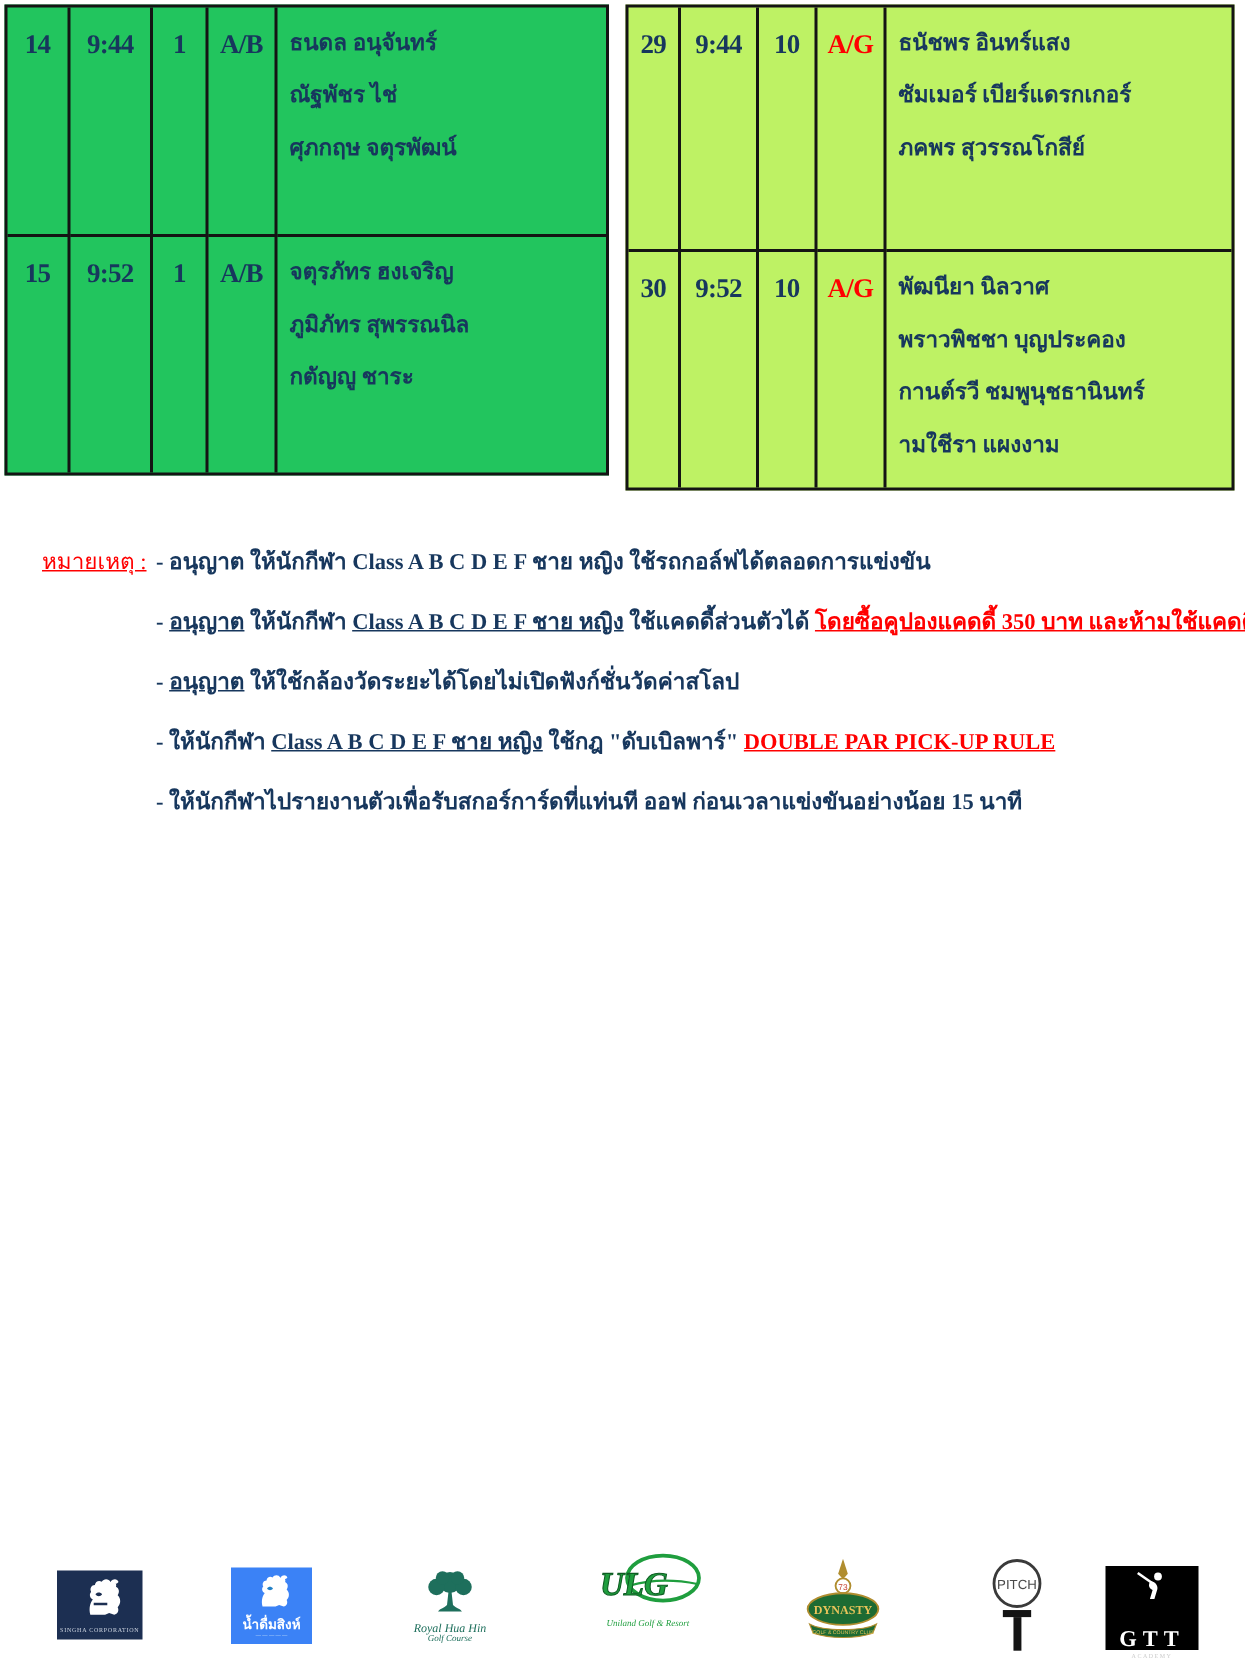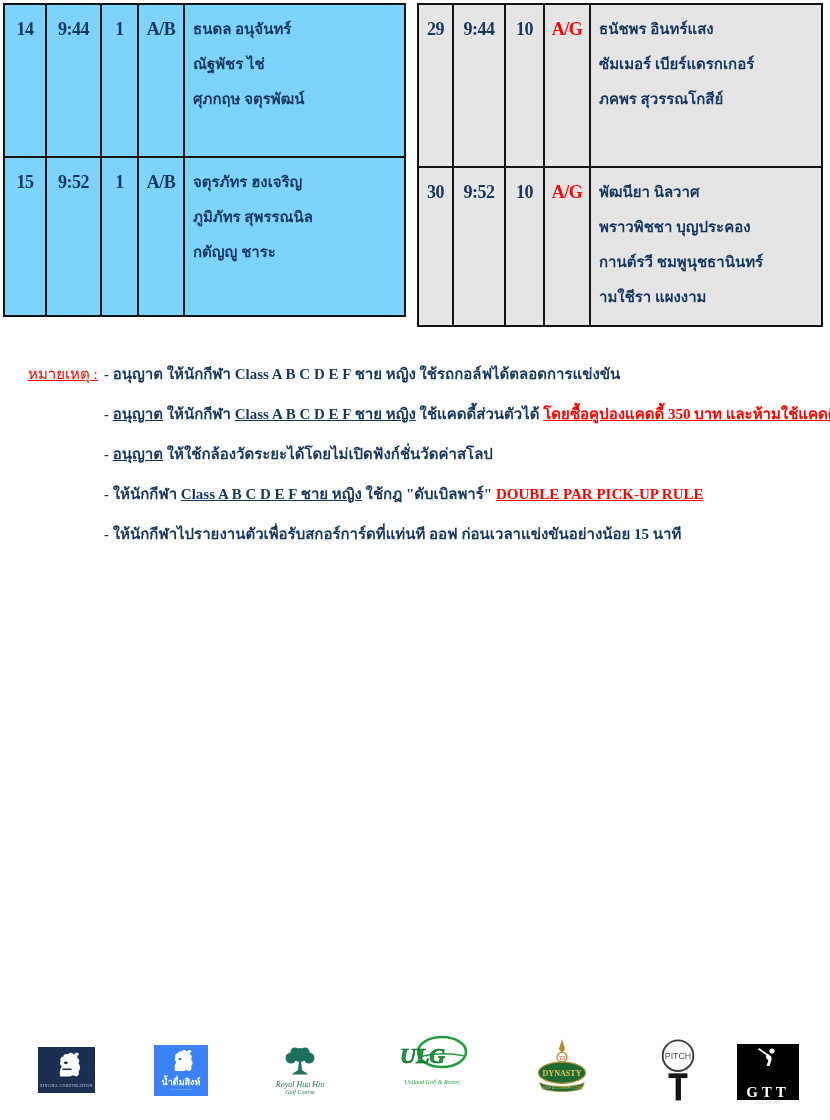--- a/index.html
+++ b/index.html
@@ -49,42 +49,42 @@
   #logo-pitch{left:652px;top:3px;width:52px;height:66px;}
   #logo-gtt{left:737px;top:9px;width:62px;height:56px;background:#000000;padding-top:3px;box-sizing:border-box;}
   #logo-gtt .cap{color:#ffffff;font-size:15px;font-weight:bold;letter-spacing:4px;line-height:15px;font-family:"Liberation Serif",serif;margin-top:12px;}
   #logo-gtt .cap2{color:#cccccc;font-size:4px;letter-spacing:1px;}
 </style>
 </head>
 <body>
 
 <div>
 
-  <div class="tbl" id="table-left" style="background: #7dd3fc; grid-template-rows: 153px 157px;">
+  <div class="tbl" id="table-left" style="background: #22c55e; grid-template-rows: 153px 157px;">
       <div class="cell num">14</div>
       <div class="cell num">9:44</div>
       <div class="cell num">1</div>
       <div class="cell num" style="color: rgb(23, 55, 93);">A/B</div>
       <div class="cell players">
         <div class="player">ธนดล อนุจันทร์</div>
         <div class="player">ณัฐพัชร ไช่</div>
         <div class="player">ศุภกฤษ จตุรพัฒน์</div>
       </div>
       <div class="cell num lastrow">15</div>
       <div class="cell num lastrow">9:52</div>
       <div class="cell num lastrow">1</div>
       <div class="cell num lastrow" style="color: rgb(23, 55, 93);">A/B</div>
       <div class="cell players lastrow">
         <div class="player">จตุรภัทร ฮงเจริญ</div>
         <div class="player">ภูมิภัทร สุพรรณนิล</div>
         <div class="player">กตัญญู ชาระ</div>
       </div>
     </div>
 
-  <div class="tbl" id="table-right" style="background: #e5e5e5; grid-template-rows: 163px 157px;">
+  <div class="tbl" id="table-right" style="background: #bef264; grid-template-rows: 163px 157px;">
       <div class="cell num">29</div>
       <div class="cell num">9:44</div>
       <div class="cell num">10</div>
       <div class="cell num" style="color: rgb(255, 0, 0);">A/G</div>
       <div class="cell players">
         <div class="player">ธนัชพร อินทร์แสง</div>
         <div class="player">ซัมเมอร์ เบียร์แดรกเกอร์</div>
         <div class="player">ภคพร สุวรรณโกสีย์</div>
       </div>
       <div class="cell num lastrow">30</div>

